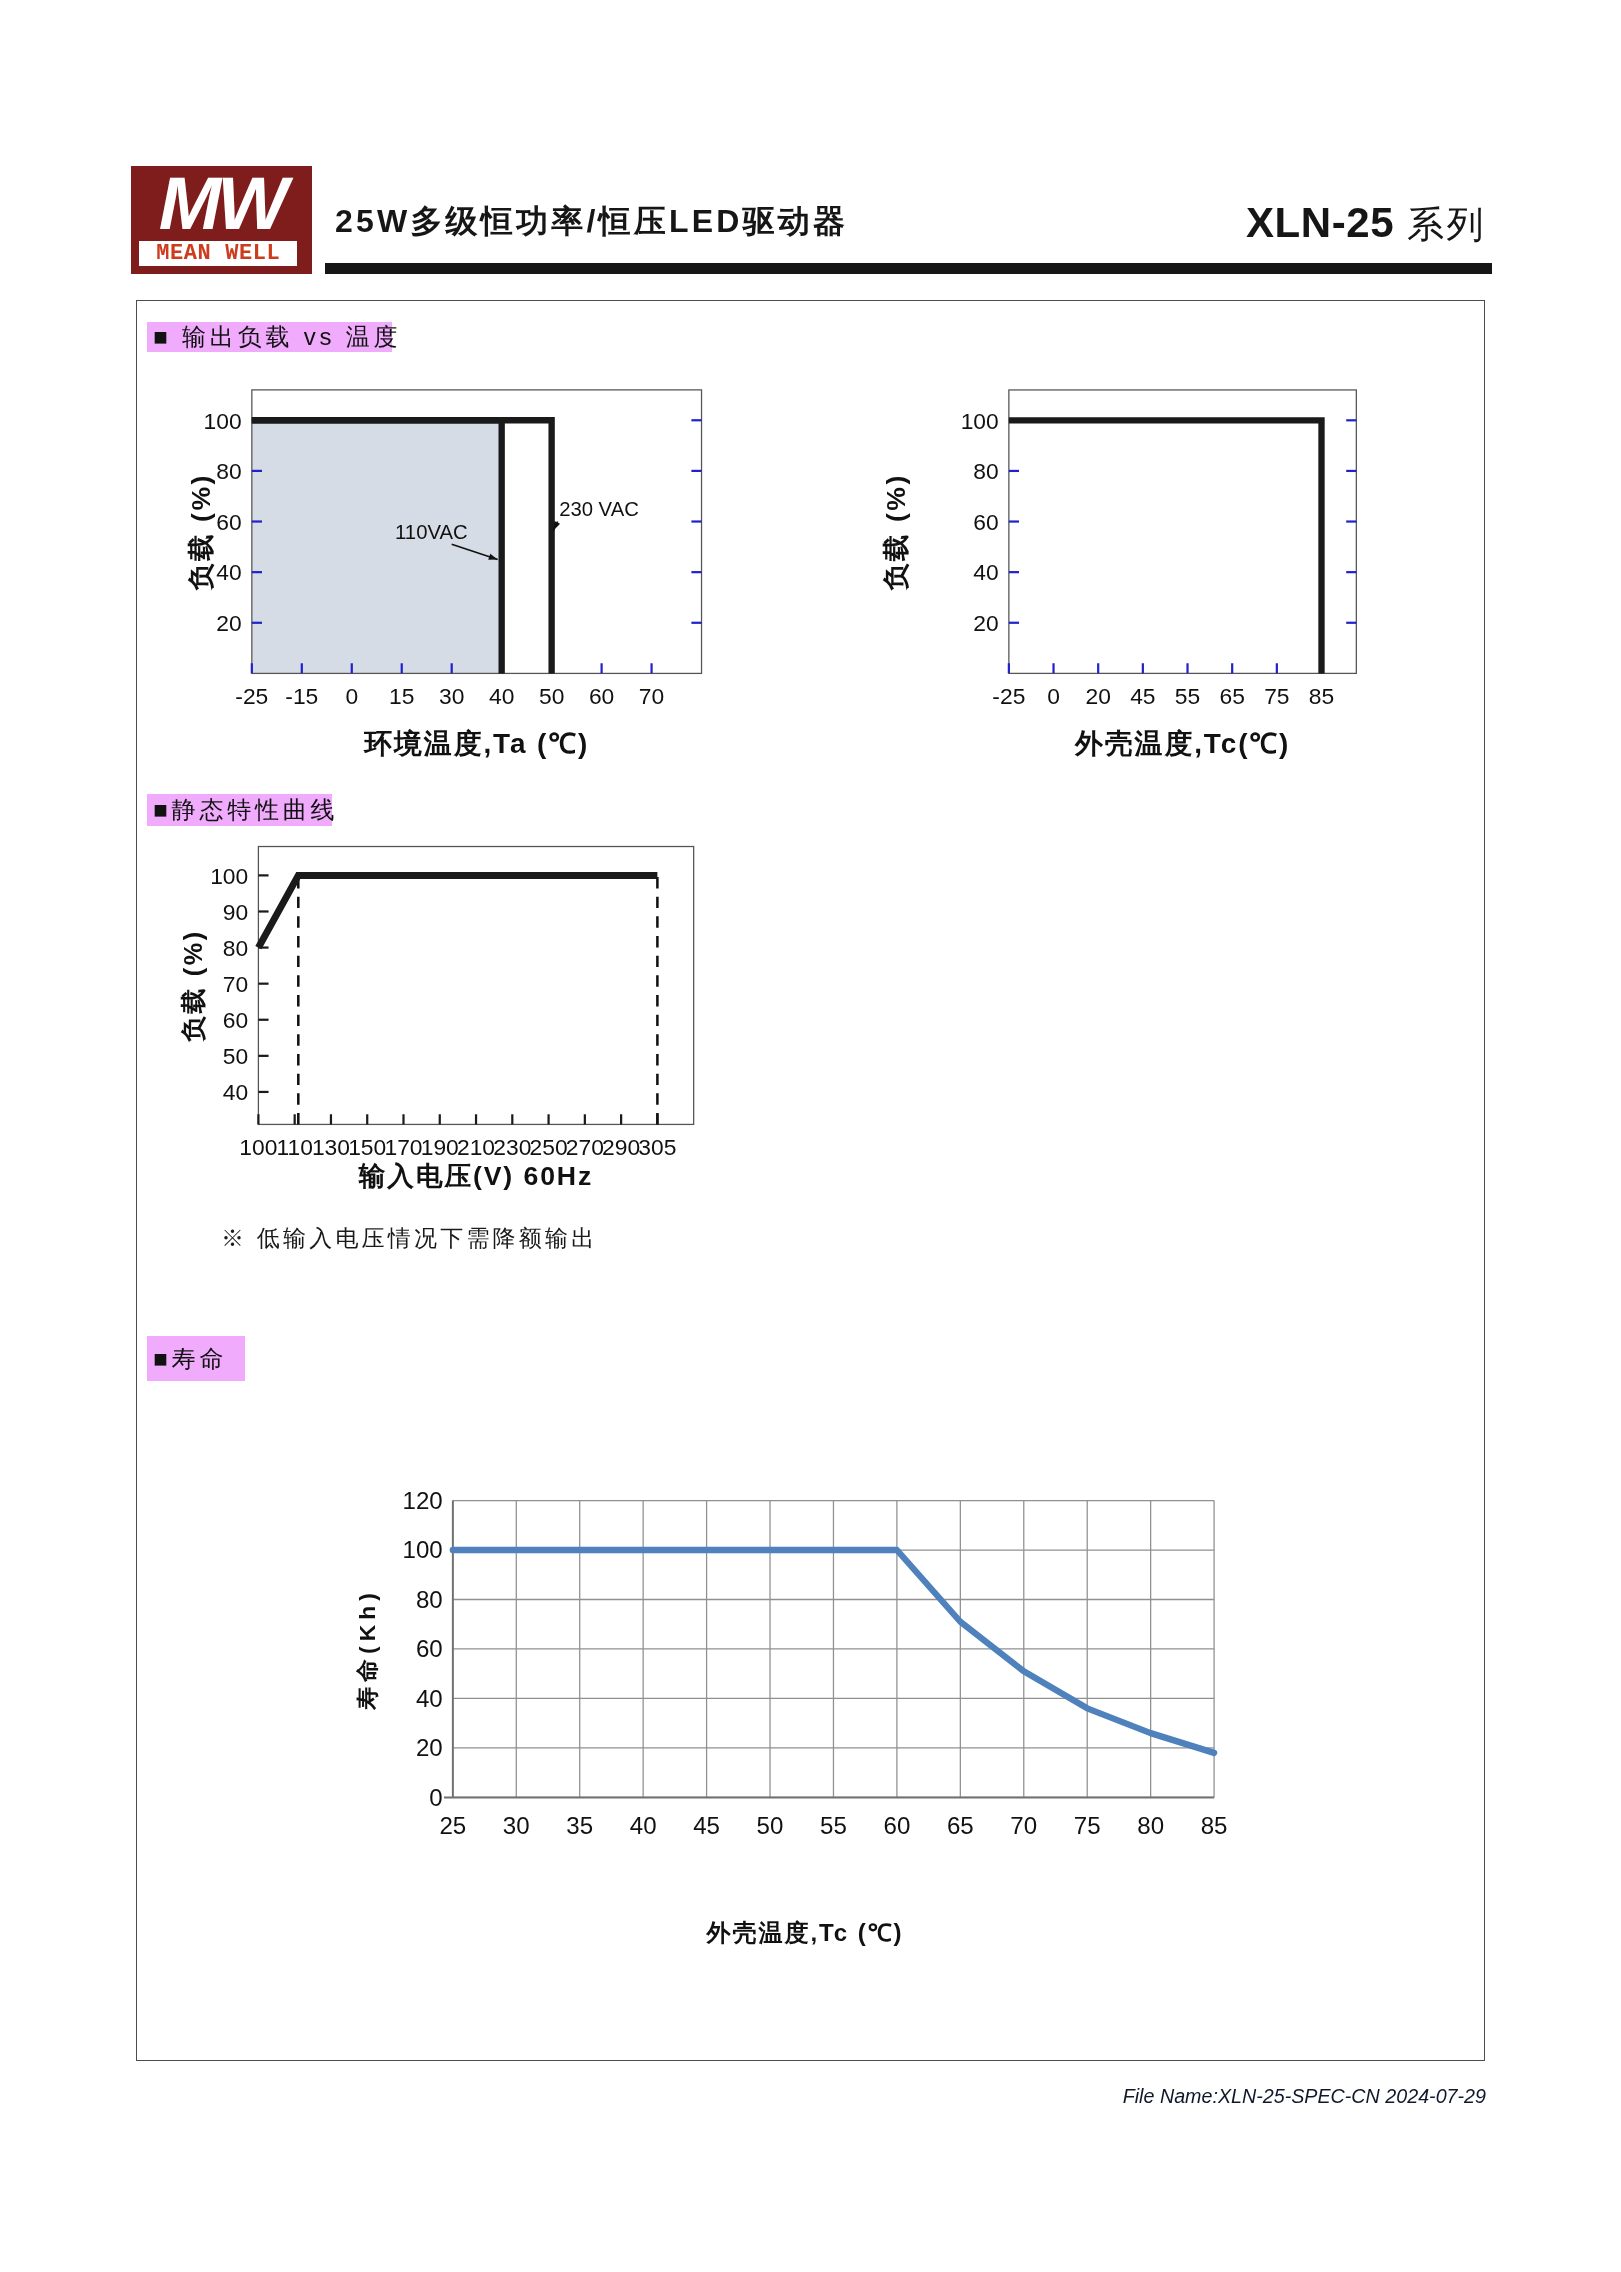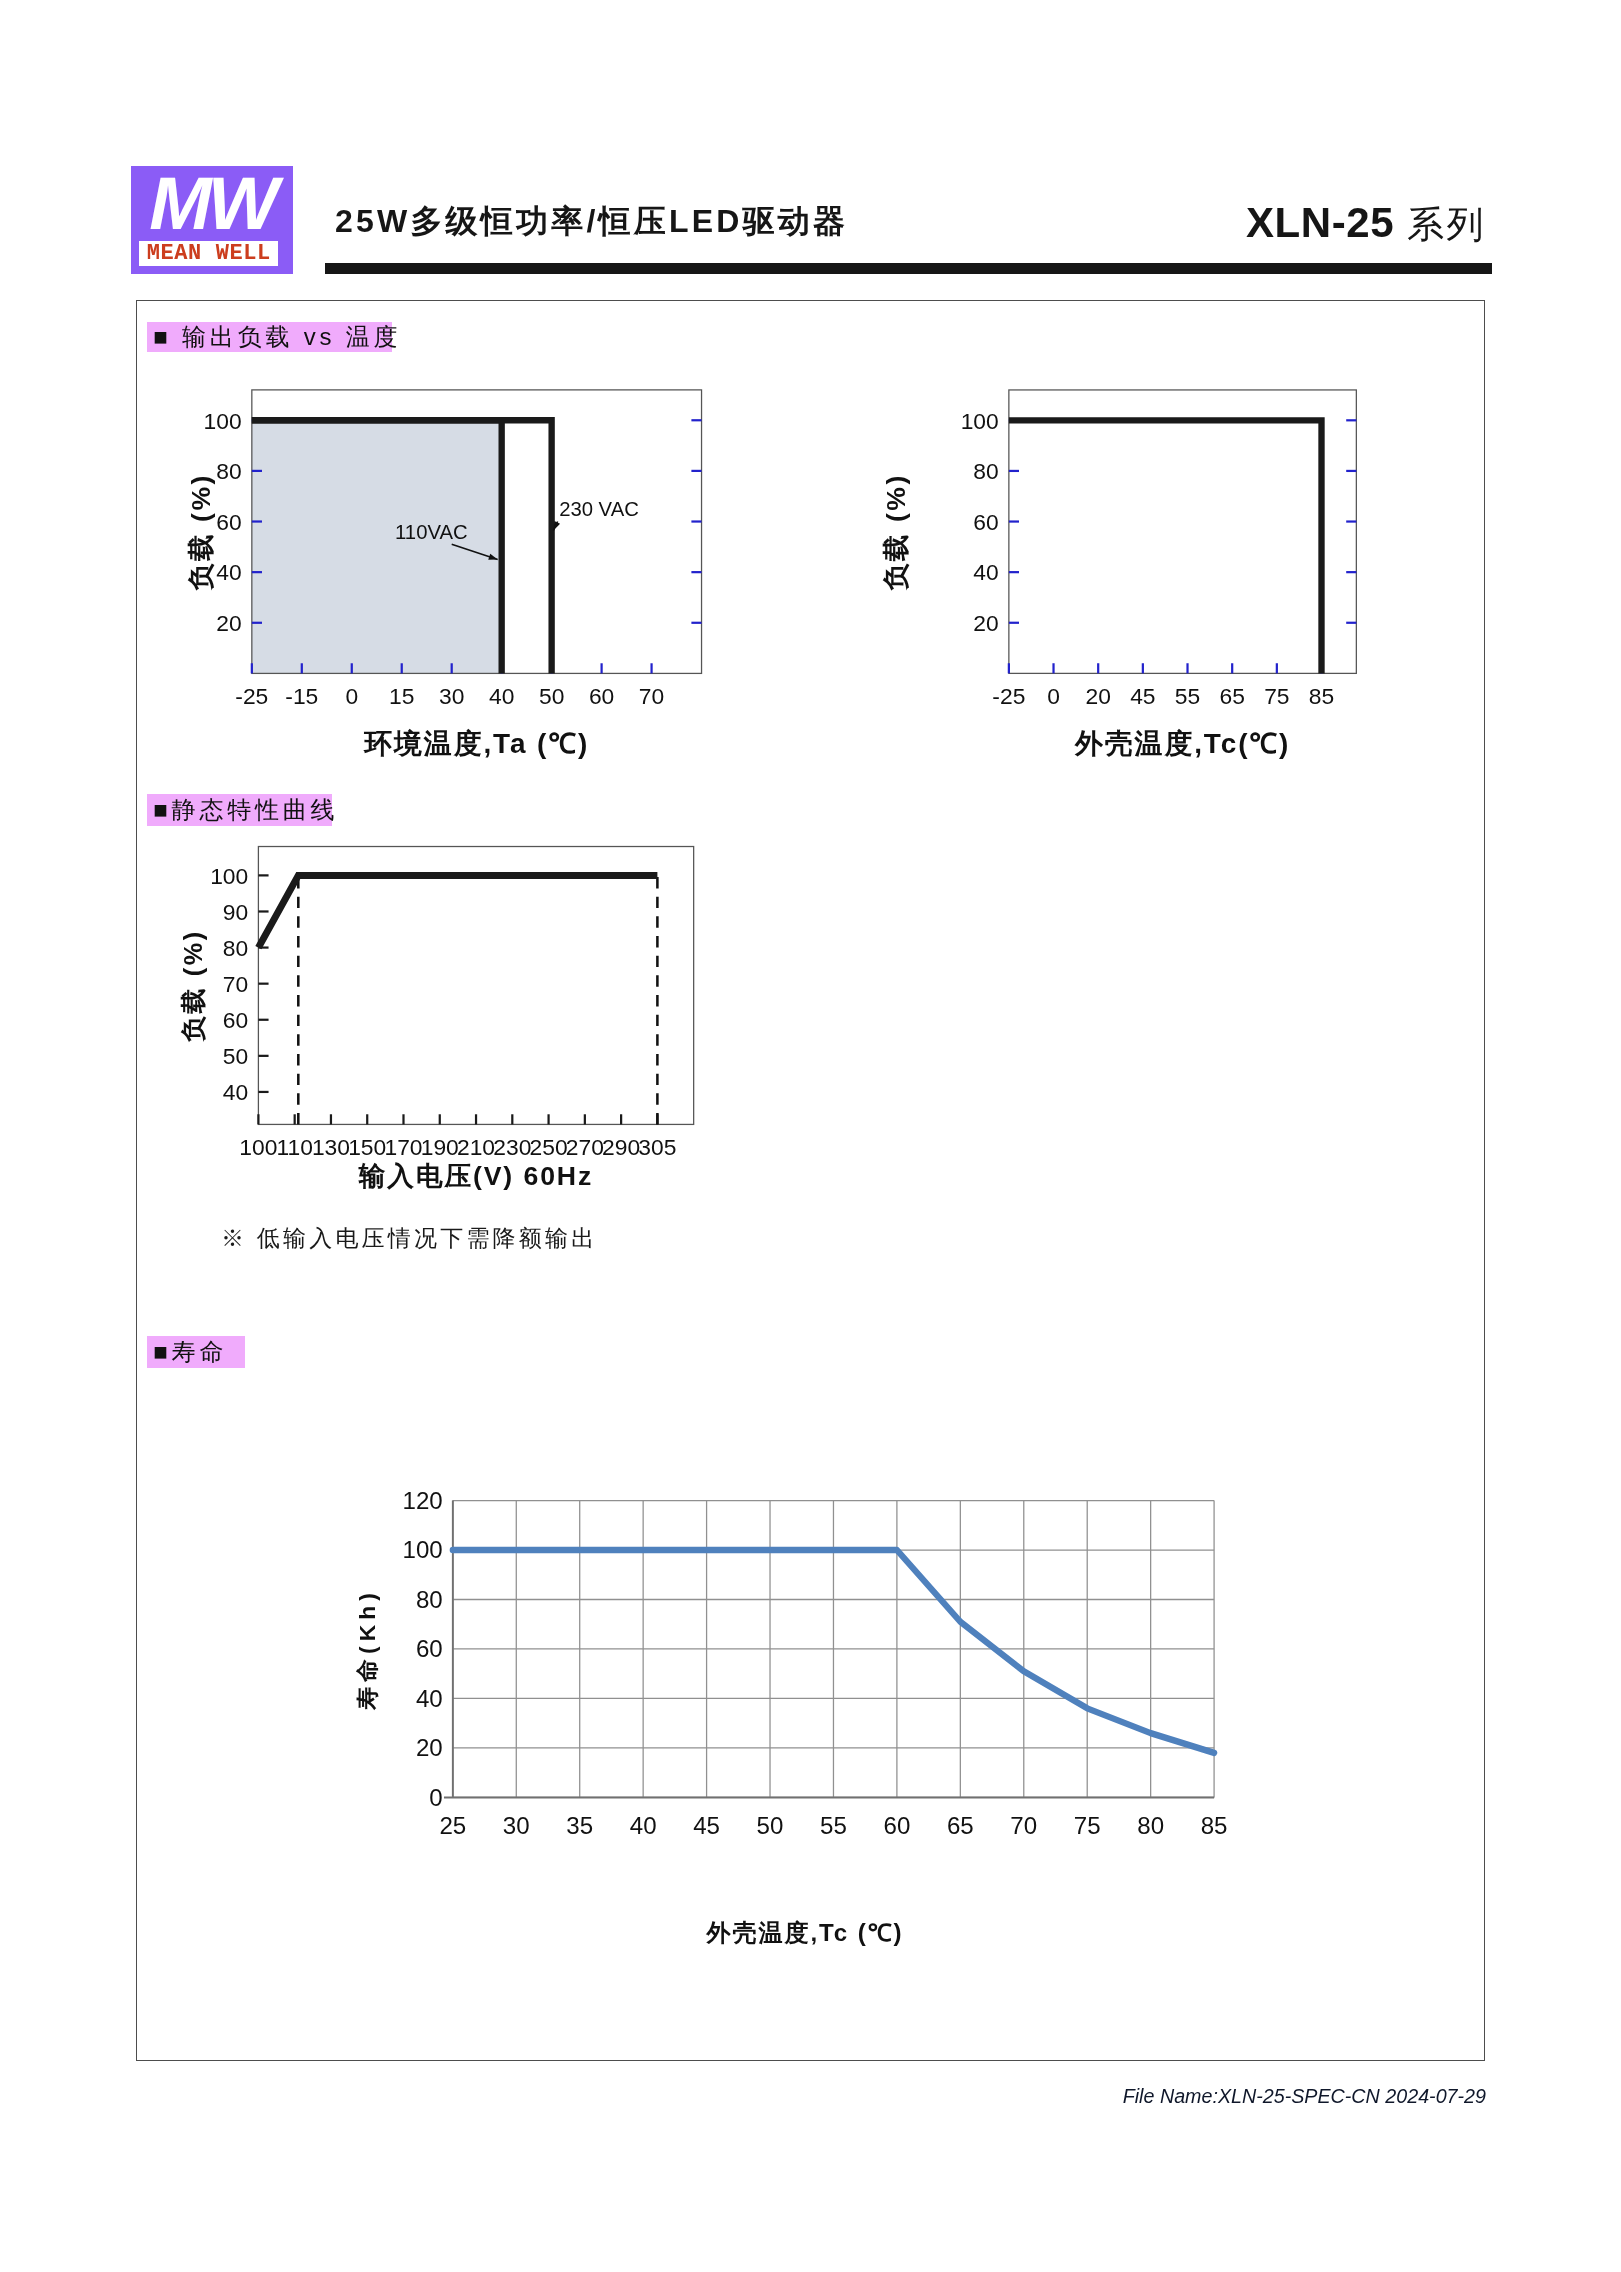--- a/index.html
+++ b/index.html
@@ -1,36 +1,36 @@
 <!DOCTYPE html>
 <html lang="zh" style="font-size:10px"><head>
 <meta charset="utf-8">
 <style>
   html,body{margin:0;padding:0;background:#ffffff;}
   body{width:1621px;height:2273px;position:relative;font-family:"Liberation Sans", sans-serif;color:#111;}
   .abs{position:absolute;}
   
-  .logo-box{left:131px;top:166px;width:162px;height:108px;background:#8b5cf6;}
+  .logo-box{left:131px;top:166px;width:181px;height:108px;background:#7f1d1d;}
   .logo-mw{position:absolute;left:0;top:-2.5px;width:100%;text-align:center;
     font-style:italic;font-weight:bold;font-size:75px;color:#fff;letter-spacing:-3.8px;line-height:1.05;}
   .logo-band{position:absolute;left:8.2px;right:14.6px;bottom:7.6px;height:25px;background:#fff;
     display:flex;align-items:center;justify-content:center;font-family:Liberation Mono, monospace;}
   .logo-brand{color:#CC3D1E;font-weight:bold;font-size:22px;letter-spacing:0.6px;white-space:nowrap;}
   .doc-title{left:335px;top:200px;font-size:32px;font-weight:600;letter-spacing:3.2px;white-space:nowrap;color:#161616;}
   .doc-series{right:135px;top:199px;text-align:right;white-space:nowrap;}
   .doc-series .model{font-size:42px;font-weight:bold;letter-spacing:0.6px;color:#161616;}
   .doc-series .suffix{font-size:37px;font-weight:500;letter-spacing:2.5px;color:#161616;}
   .title-bar{left:325px;top:263px;width:1167px;height:11.4px;background:#161616;}
   
   .content-box{left:136px;top:300px;width:1349px;height:1761px;border:1.3px solid #4d4d4d;box-sizing:border-box;}
   .section-bar{background:#f0abfc;height:30px;display:flex;align-items:center;
     font-size:24px;letter-spacing:3.8px;color:#111;padding-left:6.3px;box-sizing:border-box;white-space:nowrap;}
   .s1{left:147px;top:322px;width:245px;}
   .s2{left:147px;top:794px;width:185px;height:32px;}
-  .s3{left:147px;top:1336px;width:98px;height:32px;}
+  .s3{left:147px;top:1336px;width:98px;height:45px;}
   .note-text{left:221px;top:1223px;font-size:23px;letter-spacing:3.2px;color:#1a1a1a;white-space:nowrap;}
   .footer-text{right:135px;top:2085px;font-size:19.7px;font-style:italic;color:#0f172a;white-space:nowrap;}
   svg text{font-family:"Liberation Sans", sans-serif;}
 </style>
 </head>
 <body>
 
 <div class="abs logo-box">
   <div class="logo-mw">MW</div>
   <div class="logo-band">

